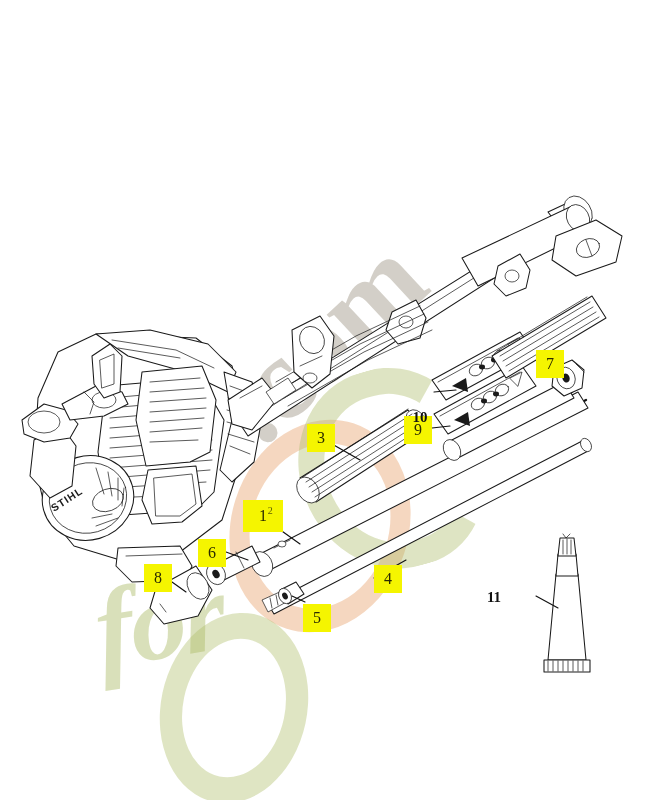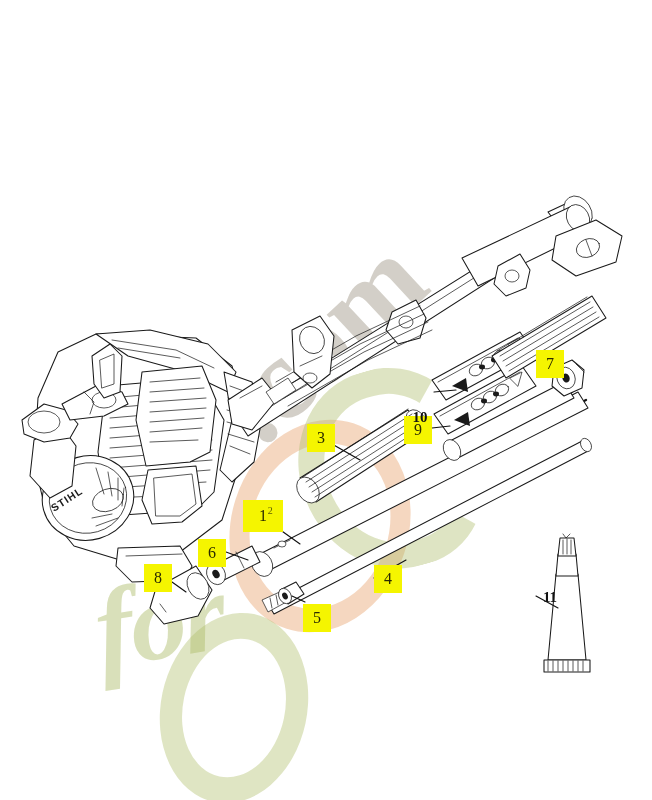--- a/index.html
+++ b/index.html
@@ -455,17 +455,17 @@
   </div>
 
   <div class="chip" style="left:404px;top:416px;width:28px;height:28px;">
     <span>9</span>
   </div>
 
   <div class="chip plain" style="left:406px;top:380px;width:28px;height:18px;margin-top:28px;">
     <span>10</span>
   </div>
 
-  <div class="chip plain" style="left:536px;top:588px;width:28px;height:18px;">
+  <div class="chip plain" style="left:480px;top:588px;width:28px;height:18px;">
     <span>11</span>
   </div>
 
 </div>
 
 </body></html>

